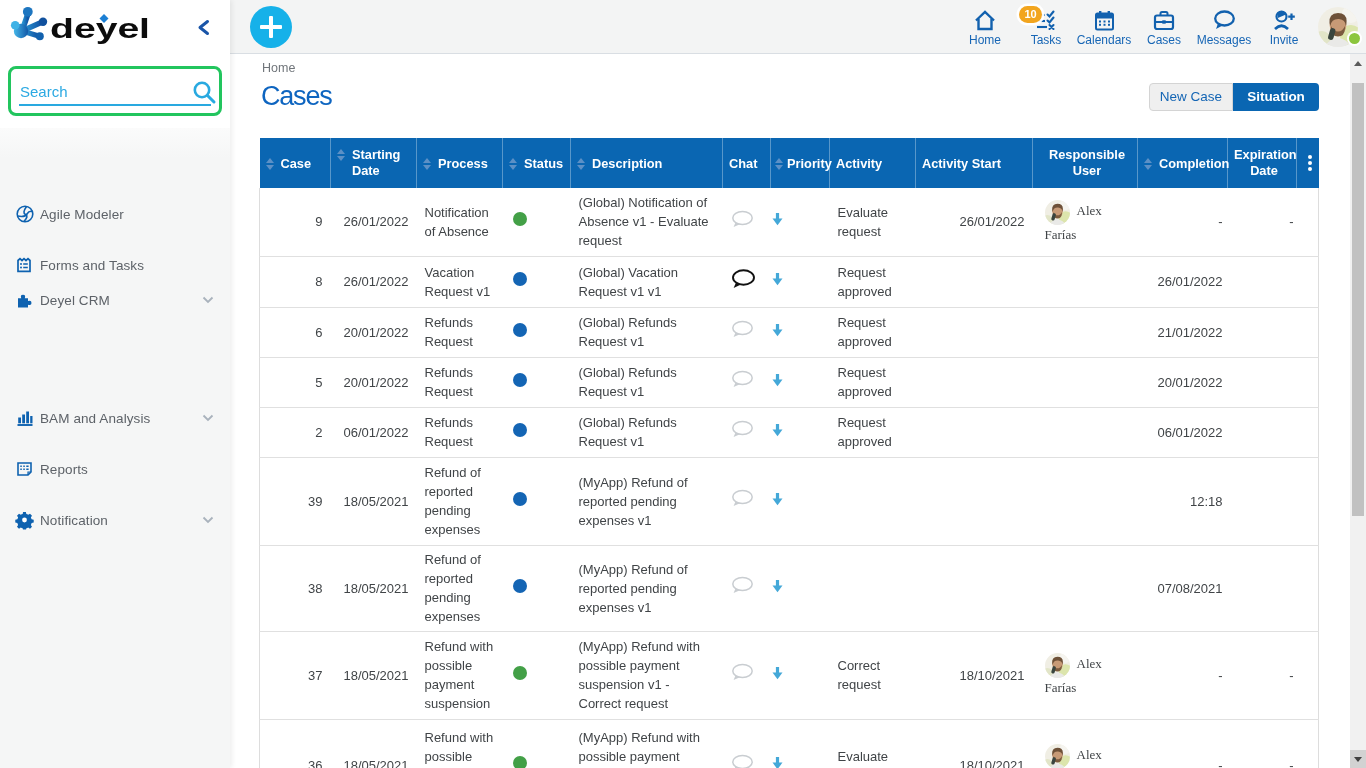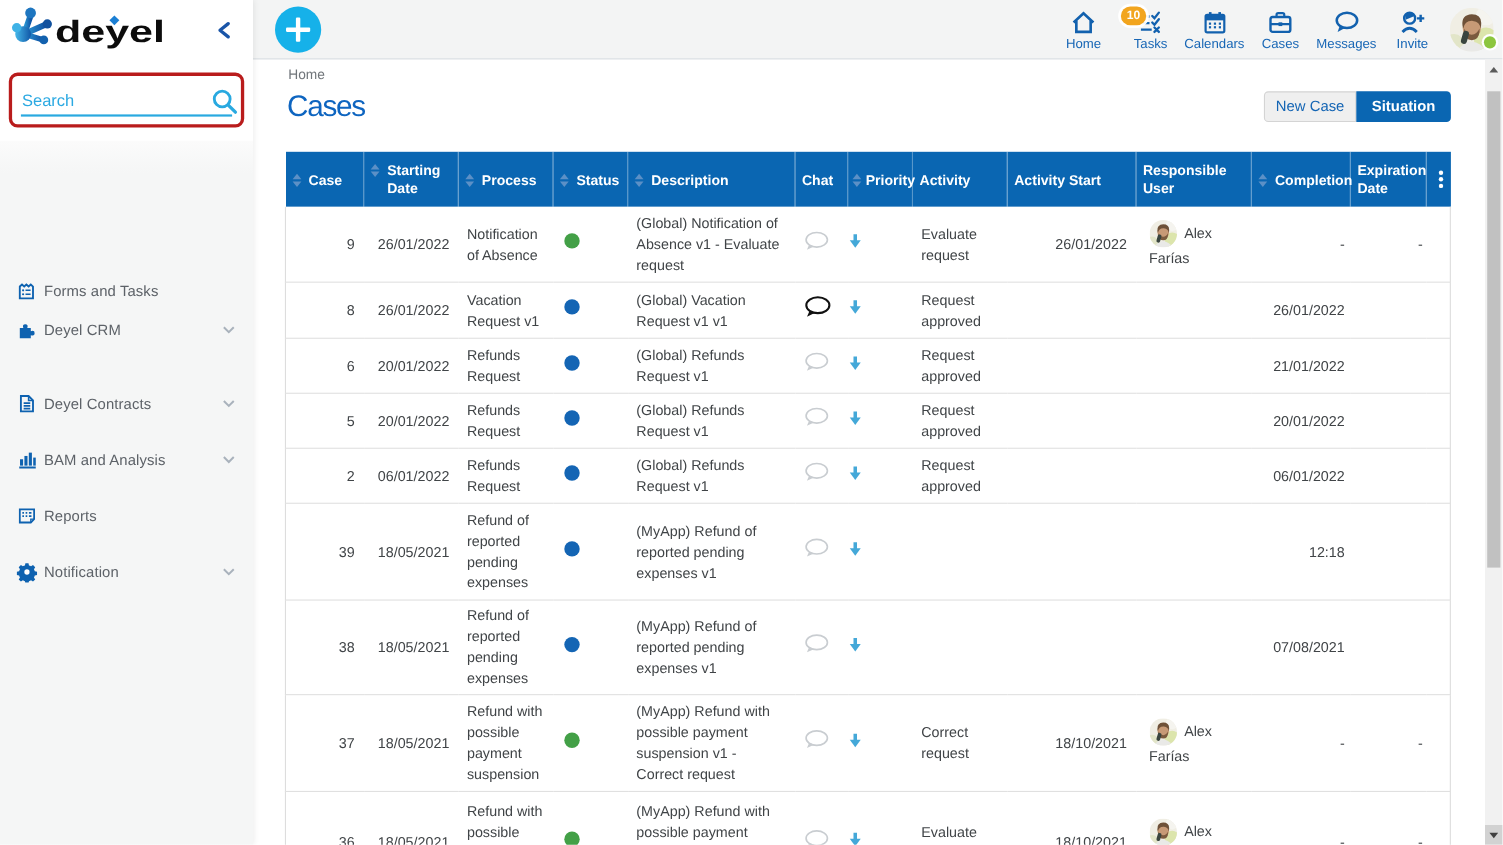--- a/index.html
+++ b/index.html
@@ -15,21 +15,21 @@
 .navitem svg{display:block;margin:0 auto 2px auto;}
 #badge{position:absolute;left:1019px;top:6px;width:23px;height:17px;background:#F2A51E;border-radius:9px;box-shadow:0 0 0 2.5px rgba(255,255,255,0.95);color:#fff;font-size:11px;font-weight:bold;text-align:center;line-height:17px;z-index:5;}
 #avatar{position:absolute;left:1318px;top:7px;width:40px;height:40px;border-radius:50%;overflow:hidden;}
 #presence{position:absolute;left:1347px;top:31px;width:15px;height:15px;border-radius:50%;background:#fff;}
 #presence:before{content:"";position:absolute;left:2px;top:2px;width:11px;height:11px;border-radius:50%;background:#8CC63E;}
 
 
 #sidebar{position:absolute;left:0;top:0;width:230px;height:768px;background:#fff;box-shadow:2px 0 5px rgba(0,0,0,0.07);}
 #sidemenu-bg{position:absolute;left:0;top:128px;width:230px;height:640px;background:linear-gradient(#fbfbfb,#f5f6f6 30px);}
 #collapse{position:absolute;left:196px;top:19px;}
-#searchbox{position:absolute;left:8px;top:66px;width:214px;height:50px;border:3px solid #b91c1c;border-radius:8px;background:#fff;}
+#searchbox{position:absolute;left:8px;top:66px;width:214px;height:50px;border:3px solid #22c55e;border-radius:8px;background:#fff;}
 #searchbox .ph{position:absolute;left:9px;top:14px;font-size:15px;color:#2BA9E2;}
 #searchbox .ul{position:absolute;left:8px;right:8px;bottom:7px;height:2px;background:#29A9E0;}
 #searchbox svg{position:absolute;right:2px;top:10px;}
 .mitem{position:absolute;left:0;width:230px;height:36px;}
 .mitem svg{position:absolute;left:15px;top:50%;transform:translateY(-50%);}
 .mitem .mtxt{position:absolute;left:40px;top:50%;transform:translateY(-50%);font-size:13.5px;color:#5D6268;letter-spacing:0.1px;}
 .mitem .chev{position:absolute;left:202px;top:50%;transform:translateY(-50%);}
 
 
 #crumb{position:absolute;left:262px;top:61px;font-size:12.5px;color:#70757A;}
@@ -46,32 +46,32 @@
 #tbl{position:absolute;left:259px;top:138px;width:1059px;border-collapse:collapse;table-layout:fixed;}
 #tbl th{background:#0A66B2;color:#fff;font-size:12.8px;font-weight:bold;height:50px;vertical-align:middle;text-align:left;padding:0 2px 0 6px;border-right:1px solid rgba(255,255,255,0.32);white-space:nowrap;}
 #tbl th.last{border-right:none;}
 #tbl td{font-size:13px;color:#404447;line-height:19px;vertical-align:middle;padding:4px 8px;border-bottom:1px solid #E0E0E0;background:#fff;}
 #tbl tr td:first-child{border-left:1px solid #DDDDDD;}
 #tbl tr td.last{border-right:1px solid #DDDDDD;}
 .thw{display:inline-block;vertical-align:middle;}
 .sort{display:inline-block;width:9px;height:12px;position:relative;margin-right:6px;vertical-align:middle;flex:none;}
 .fx{display:flex;align-items:flex-start;white-space:normal;line-height:16px;}
 .fx .sort{margin-top:2px;}
-#tbl th.wrapth{white-space:normal;line-height:16px;}
+#tbl th.wrapth{white-space:normal;line-height:16px;text-align:center;}
 .sort:before{content:"";position:absolute;left:0;top:0;border-left:4.5px solid transparent;border-right:4.5px solid transparent;border-bottom:5px solid #5C90C6;}
 .sort:after{content:"";position:absolute;left:0;bottom:0;border-left:4.5px solid transparent;border-right:4.5px solid transparent;border-top:5px solid #5C90C6;}
 .dots{display:block;margin:0 auto;width:4px;height:16px;position:relative;}
 .dots:before{content:"";position:absolute;left:0;top:0;width:4px;height:4px;border-radius:50%;background:#fff;box-shadow:0 6px 0 #fff,0 12px 0 #fff;}
 .ar{text-align:right;}
 .dot{display:inline-block;width:14px;height:14px;border-radius:50%;margin-left:2px;}
 .dgreen{background:#43A047;}
 .dblue{background:#1465B4;}
 .usr .av{display:inline-block;width:25px;height:25px;border-radius:50%;overflow:hidden;margin-right:7px;vertical-align:middle;}
 .usr .av svg{display:block;}
-.usr{line-height:20px;}
+.usr{line-height:20px;font-family:Liberation Serif, serif;}
 </style>
 </head>
 <body>
 <div id="app">
   <div id="topbar"></div>
 
   <div id="crumb">Home</div>
   <div id="title">Cases</div>
   <div id="btn-newcase">New Case</div>
   <div id="btn-situation">Situation</div>
@@ -354,45 +354,42 @@
         <path d="M11.5 2.5 L4 8.5 L11.5 14.5" fill="none" stroke="#1A55A8" stroke-width="3" stroke-linecap="round" stroke-linejoin="round"></path>
       </svg>
     <div id="searchbox">
       <span class="ph">Search</span>
       <span class="ul"></span>
       <svg width="26" height="26" viewBox="0 0 26 26">
           <circle cx="11" cy="11" r="7.2" fill="none" stroke="#29A9E0" stroke-width="2.6"></circle>
           <line x1="16.5" y1="16.5" x2="23" y2="23" stroke="#29A9E0" stroke-width="3" stroke-linecap="round"></line>
         </svg>
     </div>
+    <div class="mitem" style="top:196px">
+      <svg width="20" height="20" viewBox="0 0 20 20">
+          <circle cx="10" cy="10" r="7.8" fill="none" stroke="#0E62B0" stroke-width="1.6"></circle>
+          <path d="M11.5 2.5 Q7 9 10.5 10.5 Q14 12 9 17.5" fill="none" stroke="#0E62B0" stroke-width="1.6"></path>
+          <path d="M2.5 12 Q10 13.5 12 10 Q14 6.5 17.5 7.5" fill="none" stroke="#0E62B0" stroke-width="1.6"></path>
+        </svg>
+      <span class="mtxt">Agile Modeler</span>
+    </div>
     <div class="mitem" style="top:247px">
       <svg width="19" height="19" viewBox="0 0 19 19">
           <path d="M3 5 L5 3.2 L7 5 L9 3.2 L11 5 L13 3.2 L15 5 V15.8 H3 Z" fill="none" stroke="#0E62B0" stroke-width="1.7"></path>
           <circle cx="6" cy="8.4" r="1" fill="#0E62B0"></circle>
           <circle cx="6" cy="12" r="1" fill="#0E62B0"></circle>
           <path d="M8.2 8.4 H12.8 M8.2 12 H12.8" stroke="#0E62B0" stroke-width="1.5"></path>
         </svg>
       <span class="mtxt">Forms and Tasks</span>
     </div>
     <div class="mitem" style="top:282px">
       <svg width="20" height="20" viewBox="0 0 20 20">
           <path d="M3 8.2 H6.2 Q5 4.8 8 4.8 Q11 4.8 9.8 8.2 H13 V11.1 Q16.5 9.9 16.5 12.9 Q16.5 15.9 13 14.7 V17.5 H3 Z" fill="#0E62B0"></path>
         </svg>
       <span class="mtxt">Deyel CRM</span>
-      <svg class="chev" width="12" height="8" viewBox="0 0 12 8">
-          <path d="M1.5 1.5 L6 6 L10.5 1.5" fill="none" stroke="#A9B2BC" stroke-width="1.8"></path>
-        </svg>
-    </div>
-    <div class="mitem" style="top:349px">
-      <svg width="19" height="19" viewBox="0 0 19 19">
-          <path d="M4 2.5 H11 L15 6.5 V16.5 H4 Z" fill="none" stroke="#0E62B0" stroke-width="1.7"></path>
-          <path d="M11 2.5 V6.5 H15" fill="none" stroke="#0E62B0" stroke-width="1.4"></path>
-          <path d="M6.5 9 H12.5 M6.5 11.5 H12.5 M6.5 14 H12.5" stroke="#0E62B0" stroke-width="1.5"></path>
-        </svg>
-      <span class="mtxt">Deyel Contracts</span>
       <svg class="chev" width="12" height="8" viewBox="0 0 12 8">
           <path d="M1.5 1.5 L6 6 L10.5 1.5" fill="none" stroke="#A9B2BC" stroke-width="1.8"></path>
         </svg>
     </div>
     <div class="mitem" style="top:400px">
       <svg width="20" height="20" viewBox="0 0 20 20">
           <path d="M2.5 17 H17.5" stroke="#0E62B0" stroke-width="1.9"></path>
           <rect x="3.2" y="9.5" width="2.8" height="5.8" fill="#0E62B0"></rect>
           <rect x="7.2" y="6.5" width="2.8" height="8.8" fill="#0E62B0"></rect>
           <rect x="11.2" y="3.5" width="2.8" height="11.8" fill="#0E62B0"></rect>

